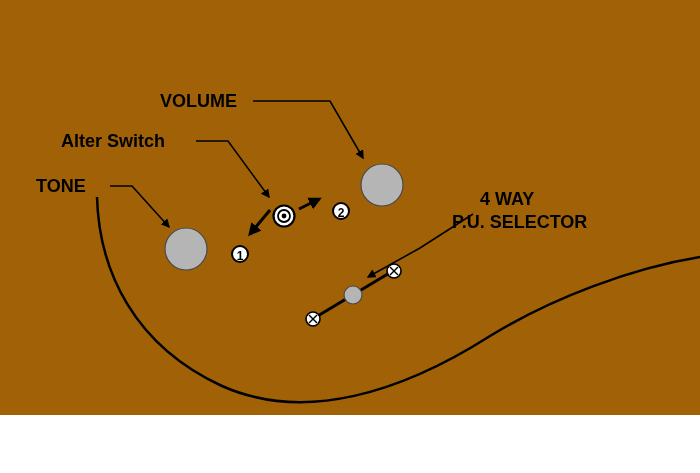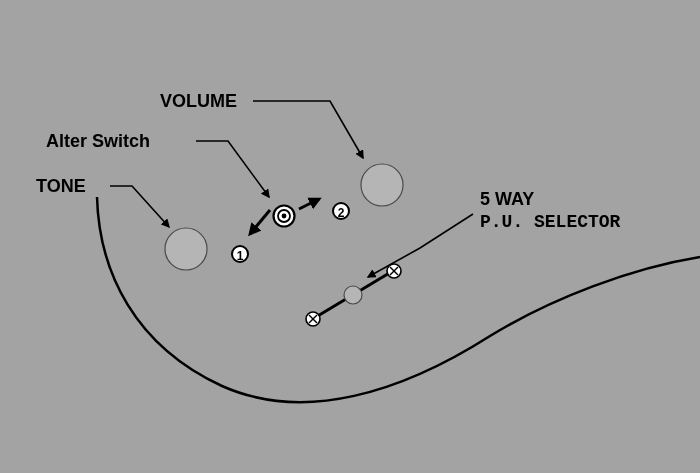--- a/index.html
+++ b/index.html
@@ -3,22 +3,22 @@
 <meta charset="utf-8">
 <style>
   html, body {
     margin: 0;
     padding: 0;
     background: #ffffff;
   }
   .canvas {
     position: relative;
     width: 700px;
-    height: 473px;
-    background: #a3a3a3;
+    height: 415px;
+    background: #a16207;
     overflow: hidden;
     font-family: "Liberation Sans", sans-serif;
   }
   .canvas svg {
     position: absolute;
     left: 0;
     top: 0;
   }
   .label {
     position: absolute;
@@ -94,25 +94,25 @@
       <g>
         <circle cx="313" cy="319" r="7" fill="#ffffff" stroke="#000000" stroke-width="1.6"></circle>
         <line x1="309" y1="315" x2="317" y2="323" stroke="#000000" stroke-width="1.4"></line>
         <line x1="317" y1="315" x2="309" y2="323" stroke="#000000" stroke-width="1.4"></line>
       </g>
     </g>
   </svg>
 
   <div class="label" style="left:160px; top:90px;">VOLUME</div>
 
-  <div class="label" style="left:46px; top:130px;">Alter Switch</div>
+  <div class="label" style="left:61px; top:130px;">Alter Switch</div>
 
   <div class="label" style="left:36px; top:175px;">TONE</div>
 
-  <div class="label" style="left:480px; top:188px;">5 WAY</div>
+  <div class="label" style="left:480px; top:188px;">4 WAY</div>
 
-  <div class="label" style="left:480px; top:211px;font-family:Liberation Mono, monospace;">P.U. SELECTOR</div>
+  <div class="label" style="left:452px; top:211px;">P.U. SELECTOR</div>
 
   <div class="pos-badge" style="left:231px; top:245px;">1</div>
 
   <div class="pos-badge" style="left:332px; top:202px;">2</div>
 
 </div>
 
 </body></html>

